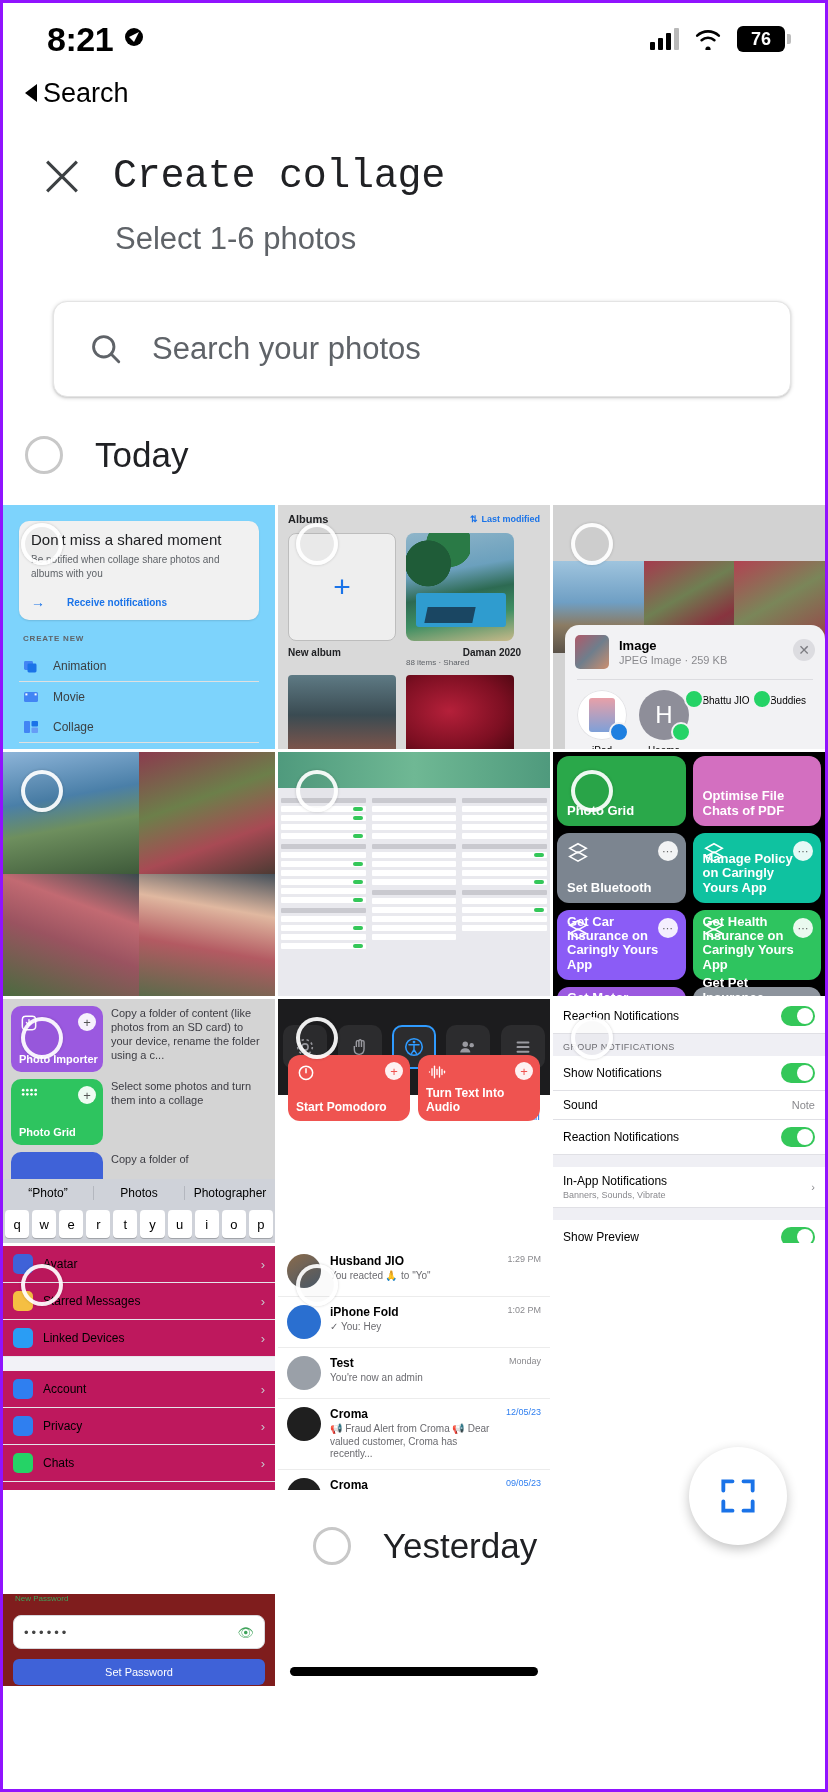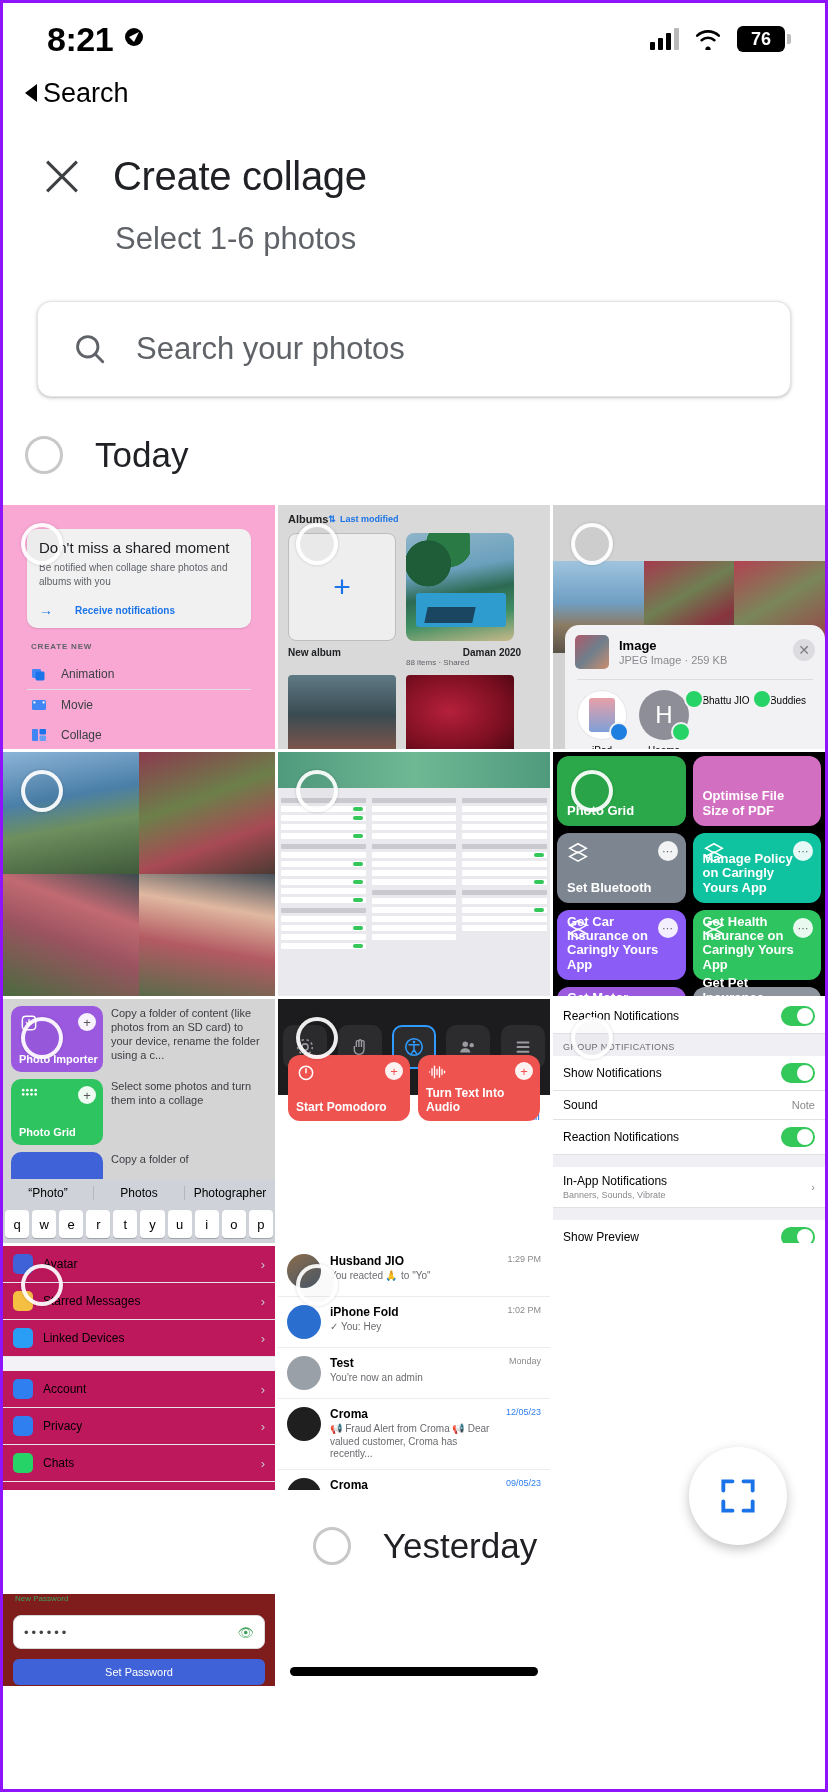--- a/index.html
+++ b/index.html
@@ -66,20 +66,21 @@
     border-top: 9px solid transparent;
     border-bottom: 9px solid transparent;
     border-right: 12px solid #000;
   }
 
   
   .titlebar {
     display: flex; align-items: center;
     padding: 42px 0 0 36px;
     gap: 28px;
+    font-family: Liberation Mono, monospace;
   }
   .close-x {
     width: 46px; height: 46px;
     position: relative;
     flex: 0 0 auto;
   }
   .close-x::before, .close-x::after {
     content: ""; position: absolute;
     left: 2px; top: 22px; width: 42px; height: 3px;
     background: #3c4043;
@@ -89,21 +90,21 @@
   .page-title {
     font-size: 40px; color: #202124; font-weight: 400;
     letter-spacing: -0.3px;
   }
   .subtitle {
     padding: 22px 0 0 112px;
     font-size: 31px; color: #5f6368; font-weight: 400;
   }
 
   
-  .searchwrap { padding: 44px 34px 0 34px; }
+  .searchwrap { padding: 44px 34px 0 50px; }
   .searchbar {
     height: 96px; border-radius: 14px;
     background: #fff;
     border: 1px solid #e4e4e4;
     box-shadow: 0 1px 4px rgba(0,0,0,.16), 0 1px 2px rgba(0,0,0,.10);
     display: flex; align-items: center;
     padding: 0 34px; gap: 28px;
   }
   .search-icon { width: 36px; height: 36px; flex: 0 0 auto; }
   .search-ph { font-size: 31px; color: #5f6368; }
@@ -139,37 +140,37 @@
   .sel {
     position: absolute; left: 18px; top: 18px;
     width: 42px; height: 42px; border-radius: 50%;
     border: 4px solid rgba(255,255,255,.92);
     background: rgba(0,0,0,0.02);
     z-index: 20;
     box-shadow: 0 0 3px rgba(0,0,0,.18);
   }
 
   
-  .c1 { background: #f9a8d4; padding: 24px; }
+  .c1 { background: #7dd3fc; padding: 16px; }
   .c1 .card {
     background: #f1f1f1; border-radius: 10px; padding: 10px 12px;
     box-shadow: 0 1px 2px rgba(0,0,0,.12);
   }
   .c1 .t1 { font-size: 15px; color: #202124; font-weight: 500; }
   .c1 .t2 { font-size: 10px; color: #5f6368; margin-top: 5px; line-height: 1.35; }
   .c1 .t3 { font-size: 10px; color: #1a73e8; font-weight: 700; margin-top: 14px; display:flex; gap:22px; align-items:center;}
   .c1 .arrow { color:#1a73e8; font-size: 14px; font-weight: 700; }
   .c1 .cn { font-size: 8px; color: #5f6368; font-weight: 700; letter-spacing: .8px; margin: 14px 0 8px 4px; }
   .c1 .row { display: flex; align-items: center; gap: 14px; padding: 7px 4px; border-bottom: 1px solid #e0e0e0; }
   .c1 .row .ic { width: 16px; height: 16px; flex: 0 0 auto; }
   .c1 .row .lb { font-size: 12px; color: #3c4043; }
 
   
   .c2 { background: #d9d9d9; padding: 8px 10px; }
-  .c2 .hdr { display: flex; align-items: center; }
+  .c2 .hdr { display: flex; justify-content: space-between; align-items: center; }
   .c2 .hl { font-size: 11px; font-weight: 700; color: #202124; }
   .c2 .hr { font-size: 9px; color: #1a73e8; font-weight: 600; display:flex; gap:4px; align-items:center;}
   .c2 .cards { display: flex; gap: 10px; margin-top: 8px; }
   .c2 .newalbum {
     width: 108px; height: 108px; border: 1px solid #bdbdbd; border-radius: 8px;
     background: #eee; display: flex; align-items: center; justify-content: center;
     color: #1a73e8; font-size: 30px; font-weight: 300;
   }
   .c2 .alb { width: 108px; height: 108px; border-radius: 8px; overflow:hidden; position:relative;
       background: linear-gradient(170deg,#8fb5c9 0%, #6ba0bd 35%, #2d6a52 55%, #3f8f63 75%, #c8b98a 100%); }
@@ -614,21 +615,21 @@
       <span class="sel"></span>
     </div>
 
     <div class="cell">
       <div class="shot c6">
         <div class="sg">
           <div class="sc green">
             <span class="nm">Photo Grid</span>
           </div>
           <div class="sc pink">
-            <span class="nm">Optimise File Size of PDF</span>
+            <span class="nm">Optimise File Chats of PDF</span>
           </div>
           <div class="sc gray">
             <span class="gly"><svg width="22" height="22" viewBox="0 0 24 24">
                   <path d="M12 3 L21 8 L12 13 L3 8 Z" fill="none" stroke="#fff" stroke-width="1.7"></path>
                   <path d="M12 12 L21 17 L12 22 L3 17 Z" fill="none" stroke="#fff" stroke-width="1.7"></path>
                 </svg></span>
             <span class="dots">⋯</span>
             <span class="nm">Set Bluetooth</span>
           </div>
           <div class="sc teal">

